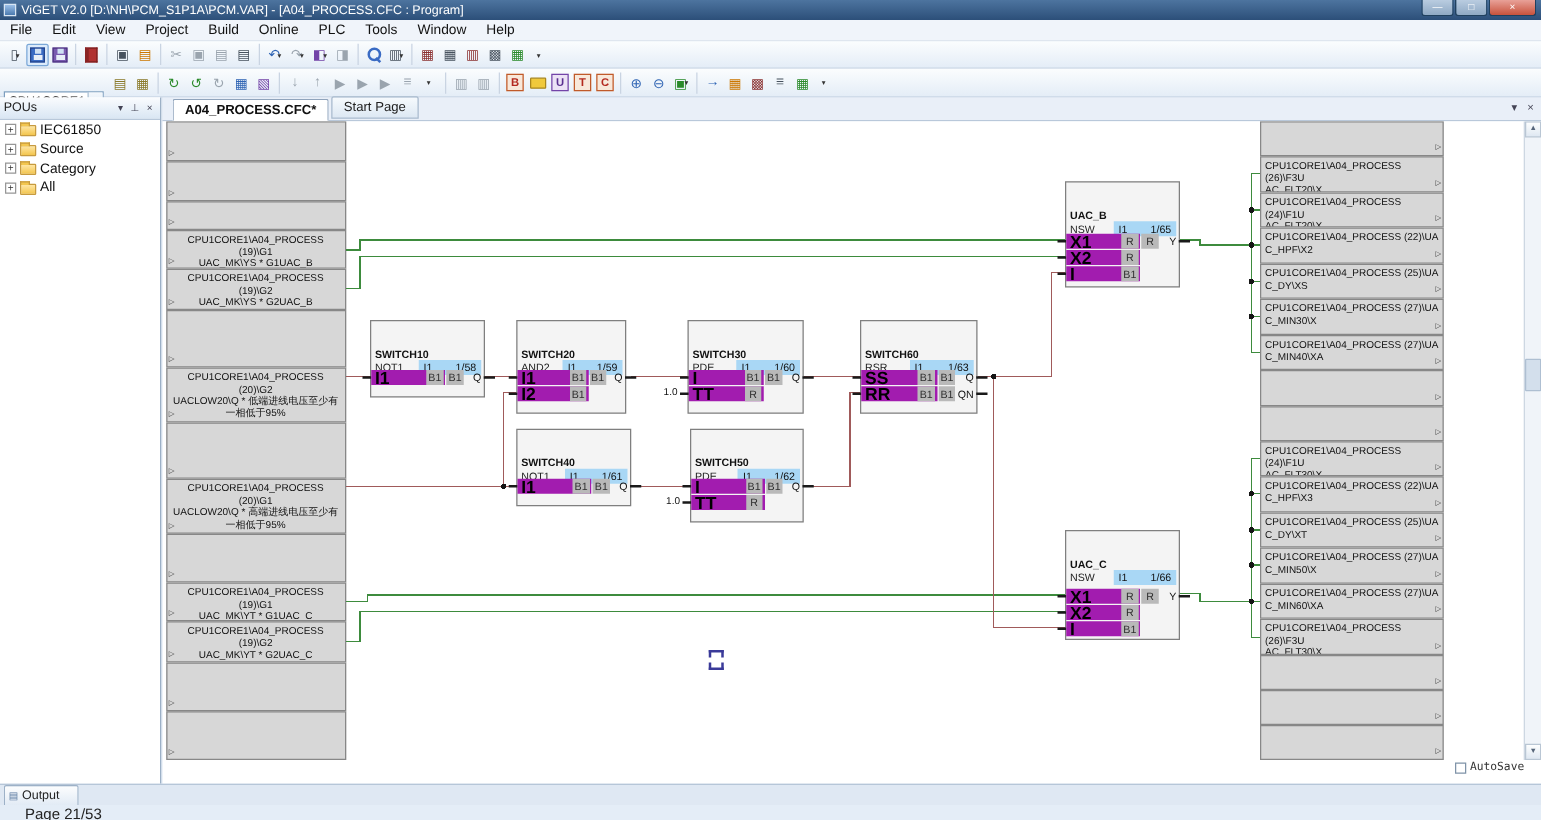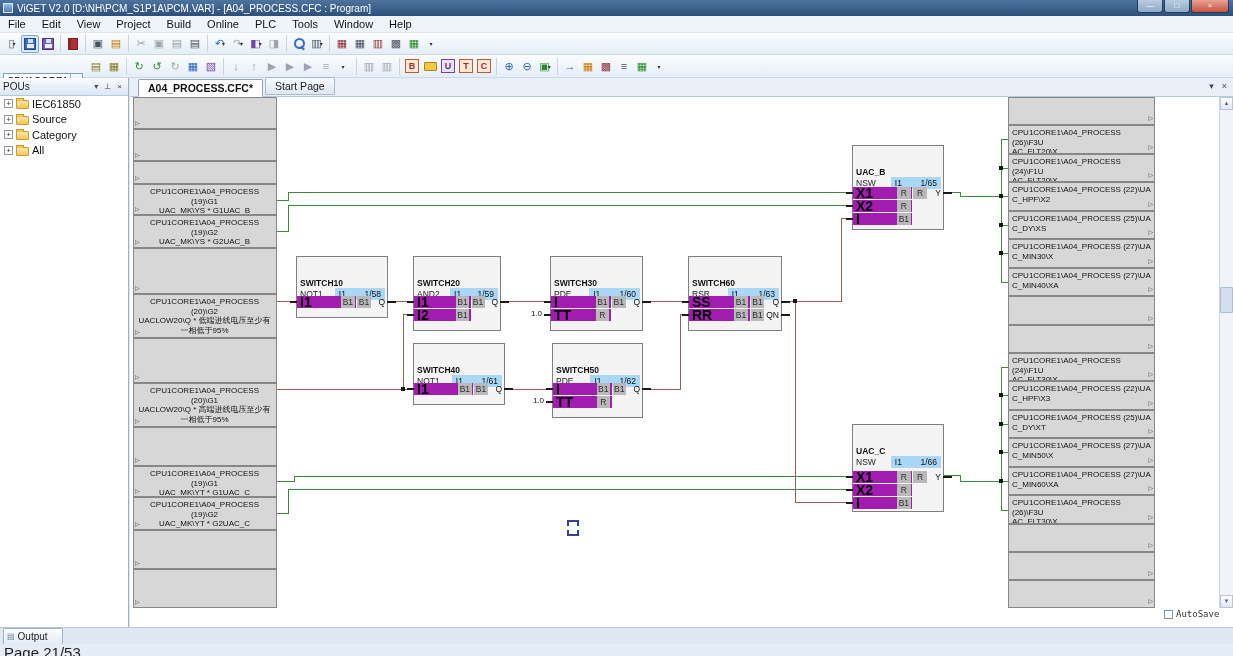--- a/index.html
+++ b/index.html
@@ -142,21 +142,21 @@
 
   
   #output-strip{position:absolute;left:0;bottom:12px;width:100%;height:17px;background:#dfe8f3;
     border-top:1px solid #b6c6d8;}
   #output-tab{position:absolute;left:3px;bottom:0;width:60px;height:16px;
     background:linear-gradient(#fcfdfe,#e2ebf5);border:1px solid #9db1c7;border-bottom:none;
     border-radius:2px 2px 0 0;font-size:10px;color:#222;display:flex;align-items:center;gap:3px;
     padding-left:3px;}
   #output-tab .oicon{font-size:8px;color:#5a7aa0;}
   #statusbar{position:absolute;left:0;bottom:0;width:100%;height:12px;background:#e4edf7;
-    font-size:15px;color:#222;padding-left:4px;overflow:hidden;}
+    font-size:12px;color:#222;padding-left:20px;overflow:hidden;}
 </style>
 </head>
 <body>
 
 <div id="titlebar">
   <span id="appicon"></span>
   <span id="title-text">ViGET V2.0  [D:\NH\PCM_S1P1A\PCM.VAR] - [A04_PROCESS.CFC : Program]</span>
   <span id="winbtns">
     <span class="wbtn">—</span>
     <span class="wbtn">□</span>

